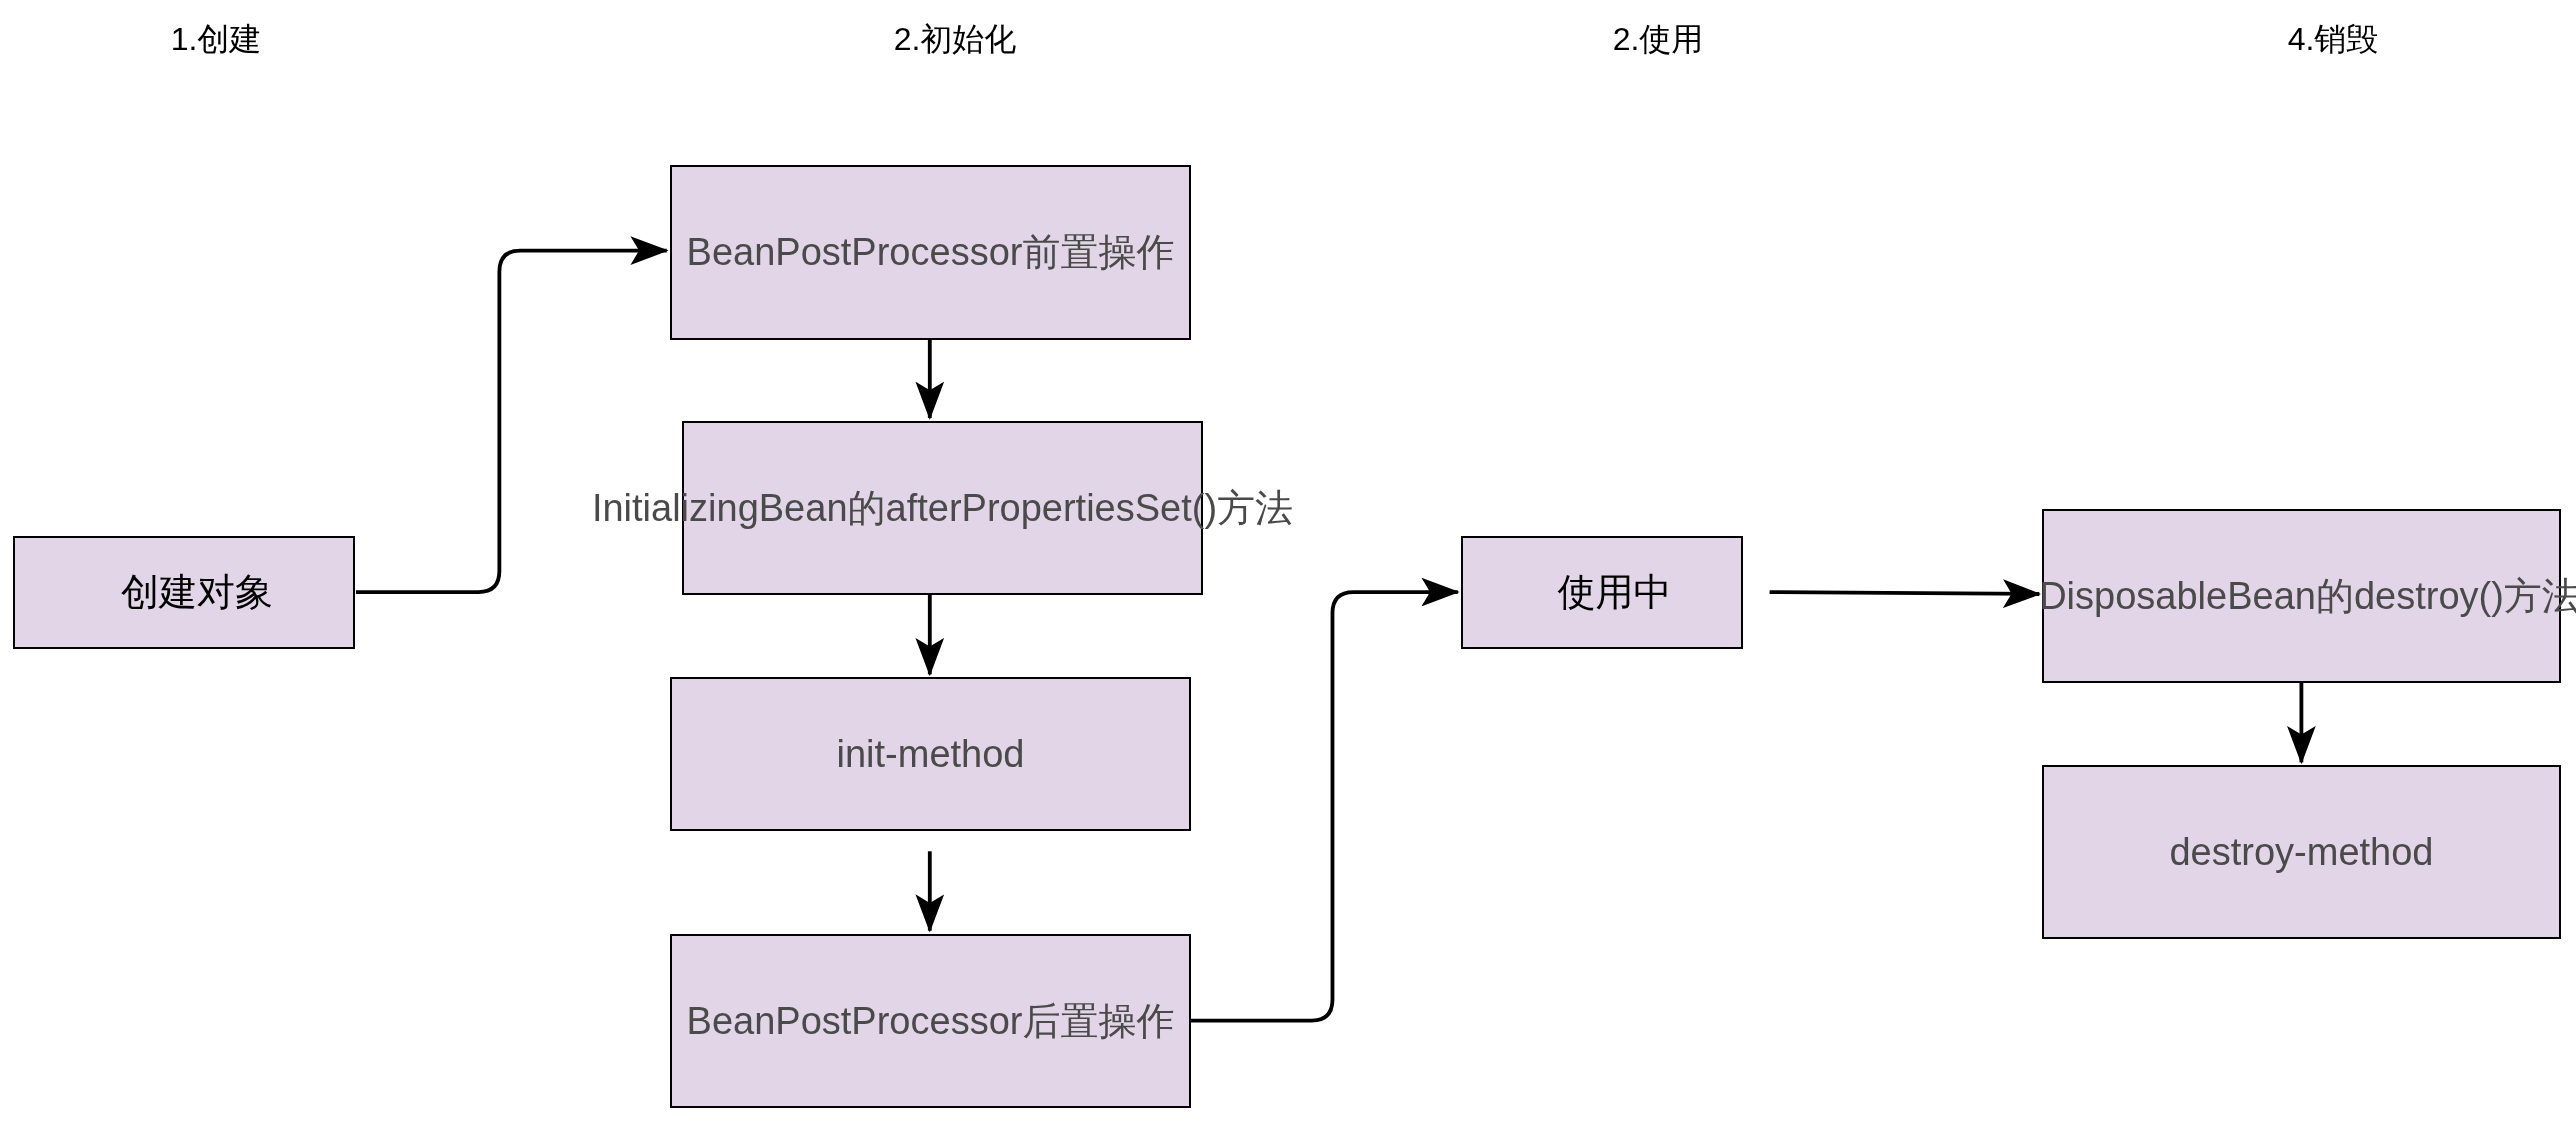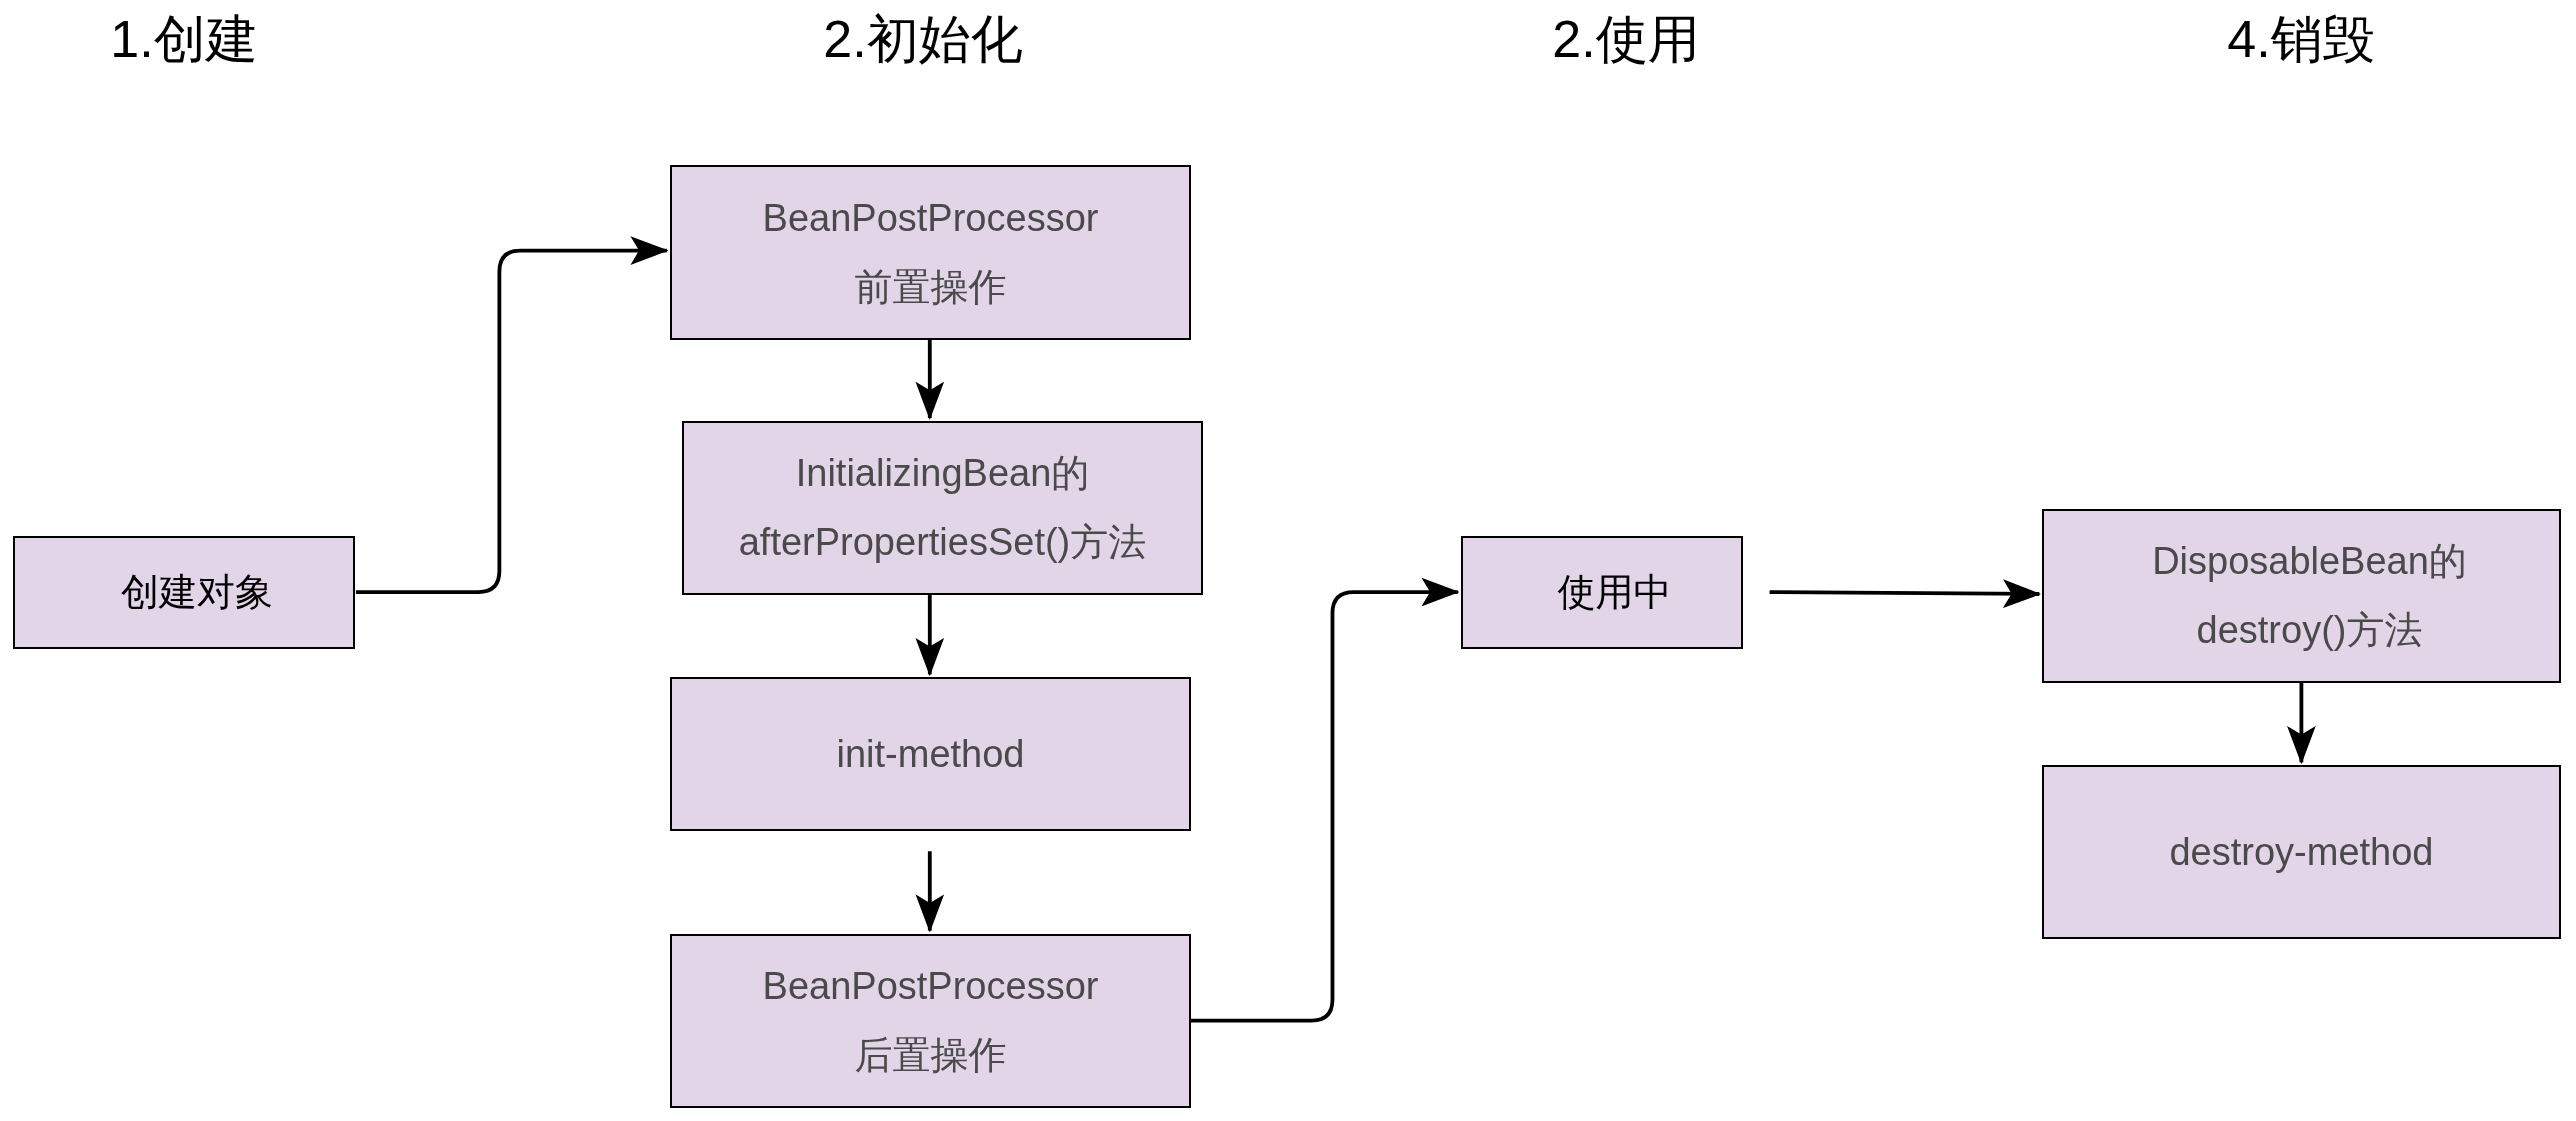--- a/index.html
+++ b/index.html
@@ -17,24 +17,25 @@
     width: 2576px;
     height: 1121px;
     background: var(--page-bg);
     font-family: "Liberation Sans", "DejaVu Sans", sans-serif;
     overflow: hidden;
   }
   .phase-label {
     position: absolute;
     top: 11.5px;
     transform: translateX(-50%);
-    font-size: 52px;
+    font-size: 32px;
     line-height: 55px;
     color: var(--text-black);
     white-space: nowrap;
+    margin-left: 32px;
   }
   .phase-1 { left: 184px; }
   .phase-2 { left: 923px; }
   .phase-3 { left: 1626px; }
   .phase-4 { left: 2301px; }
 
   .edges-layer {
     position: absolute;
     left: 0; top: 0;
     width: 2576px;
@@ -45,21 +46,21 @@
     stroke: var(--arrow-color);
     stroke-width: 4;
   }
   .arrow-head { fill: var(--arrow-color); }
 
   .node {
     position: absolute;
     background: var(--node-fill);
     border: 2.9px solid var(--node-border);
     display: flex;
-    flex-direction: column;
+    flex-direction: row;
     align-items: center;
     justify-content: center;
     text-align: left;
     font-size: 38px;
     line-height: 69px;
     color: var(--text-gray);
     white-space: nowrap;
   }
   .node.text-black { color: var(--text-black); padding-left: 25px; }
 

